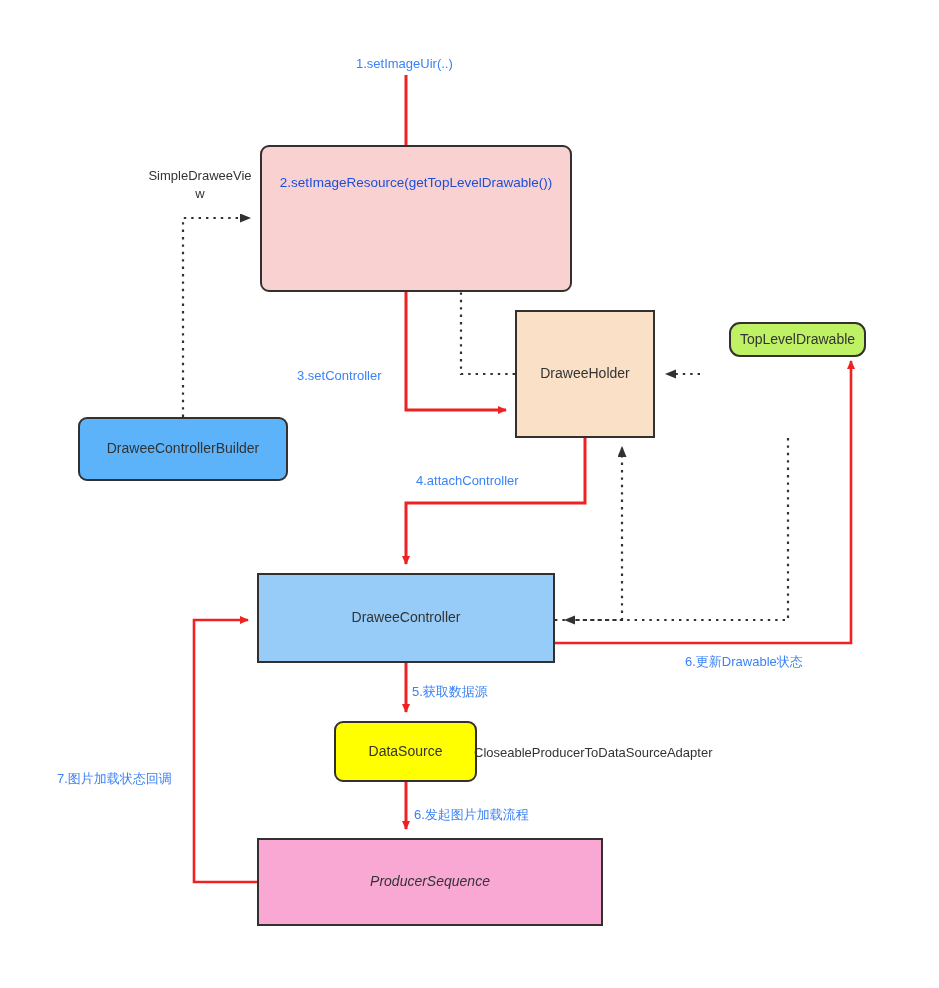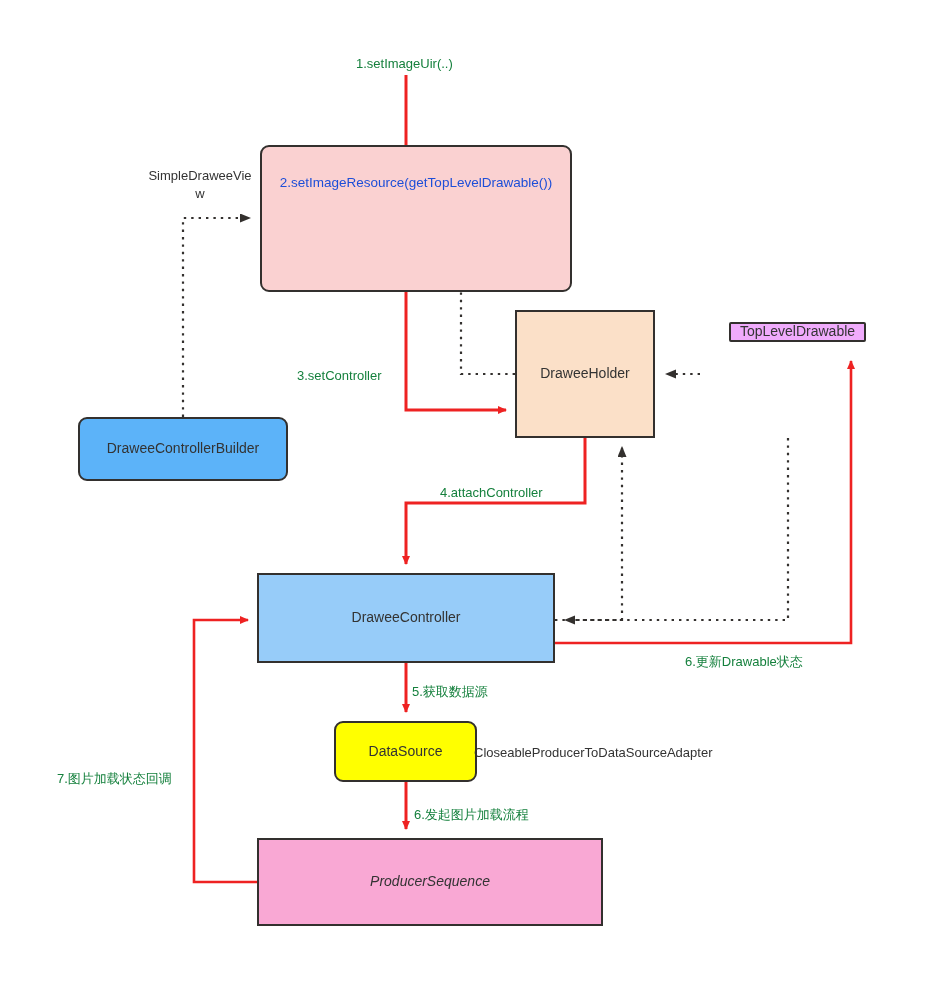--- a/index.html
+++ b/index.html
@@ -40,21 +40,21 @@
   .node.rounded { border-radius: 9px; }
   .node-label { display: block; padding: 0 6px; }
 
   .lbl {
     position: absolute;
     font-size: 13px;
     color: #333333;
     white-space: pre;
     line-height: 1.35;
   }
-  .lbl.red { color: #15803d; }
+  .lbl.red { color: #3b82f6; }
   .lbl.center { text-align: center; }
 </style>
 </head>
 <body>
 
 <div id="canvas">
 
   <svg class="edges" viewBox="0 0 939 988">
     <defs>
       <marker id="arrow-red" markerWidth="10" markerHeight="10" refX="8" refY="4" orient="auto" markerUnits="userSpaceOnUse">
@@ -120,21 +120,21 @@
 
   <div class="node rounded" style="left:78px; top:417px; width:210px; height:64px; background:#5cb3f9;">
     <span class="node-label">DraweeControllerBuilder</span>
   </div>
 
   <div class="node" style="left:515px; top:310px; width:140px; height:128px; background:#fbe0c8;">
     <span class="node-label">DraweeHolder</span>
   </div>
 
 
-  <div class="node rounded" style="left:729px; top:322px; width:137px; height:20px; background:#f0abfc; border-width:2px; border-radius:2px;">
+  <div class="node rounded" style="left:729px; top:322px; width:137px; height:35px; background:#bef264; border-width:2px; border-radius:11px;">
     <span class="node-label">TopLevelDrawable</span>
   </div>
 
   <div class="node" style="left:257px; top:573px; width:298px; height:90px; background:#97ccf9;">
     <span class="node-label">DraweeController</span>
   </div>
 
   <div class="node rounded" style="left:334px; top:721px; width:143px; height:61px; background:#ffff00;align-items:center;">
     <span class="node-label">DataSource</span>
   </div>
@@ -143,21 +143,21 @@
     <span class="node-label">ProducerSequence</span>
   </div>
 
   <div class="lbl red" style="left:356px; top:55px;">1.setImageUir(..)</div>
 
   <div class="lbl center" style="left:139px; top:167px; width:122px;">SimpleDraweeVie
 w</div>
 
   <div class="lbl red" style="left:297px; top:367px;">3.setController</div>
 
-  <div class="lbl red" style="left:440px; top:472px;margin-top:12px;">4.attachController</div>
+  <div class="lbl red" style="left:416px; top:472px;">4.attachController</div>
 
   <div class="lbl red" style="left:412px; top:683px;">5.获取数据源</div>
 
   <div class="lbl red" style="left:414px; top:806px;">6.发起图片加载流程</div>
 
   <div class="lbl red" style="left:57px; top:748px;margin-top:22px;">7.图片加载状态回调</div>
 
   <div class="lbl red" style="left:685px; top:653px;">6.更新Drawable状态</div>
 
   <div class="lbl" style="left:474px; top:744px;">CloseableProducerToDataSourceAdapter</div>

